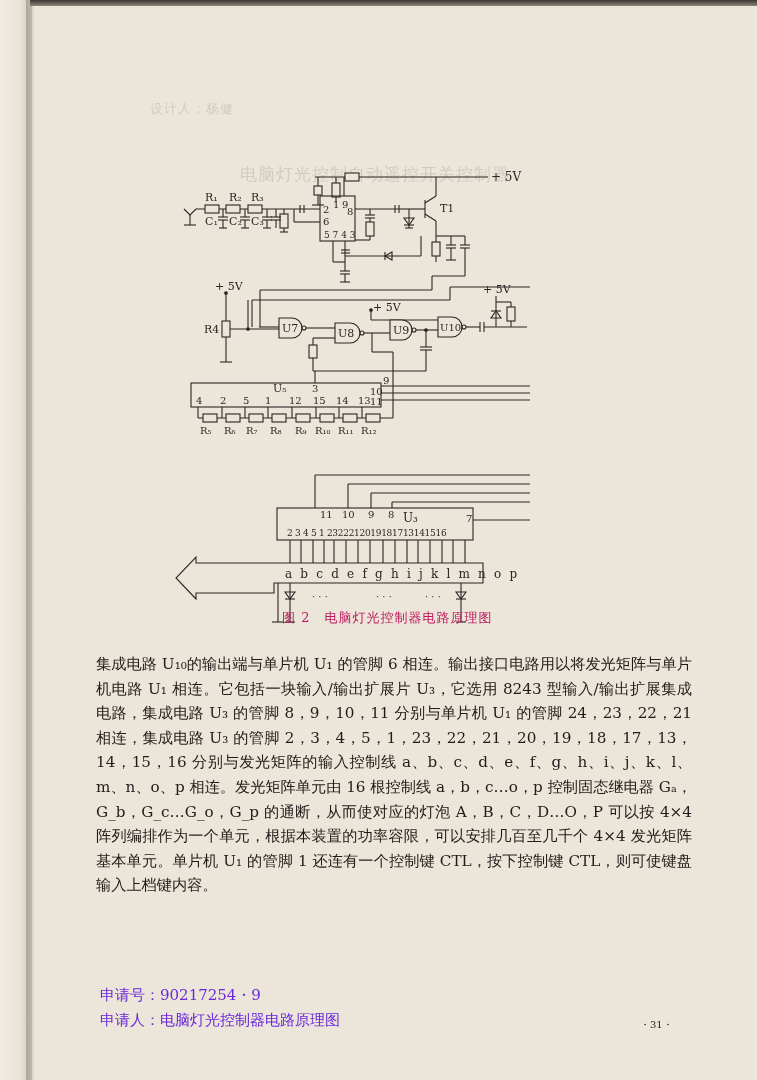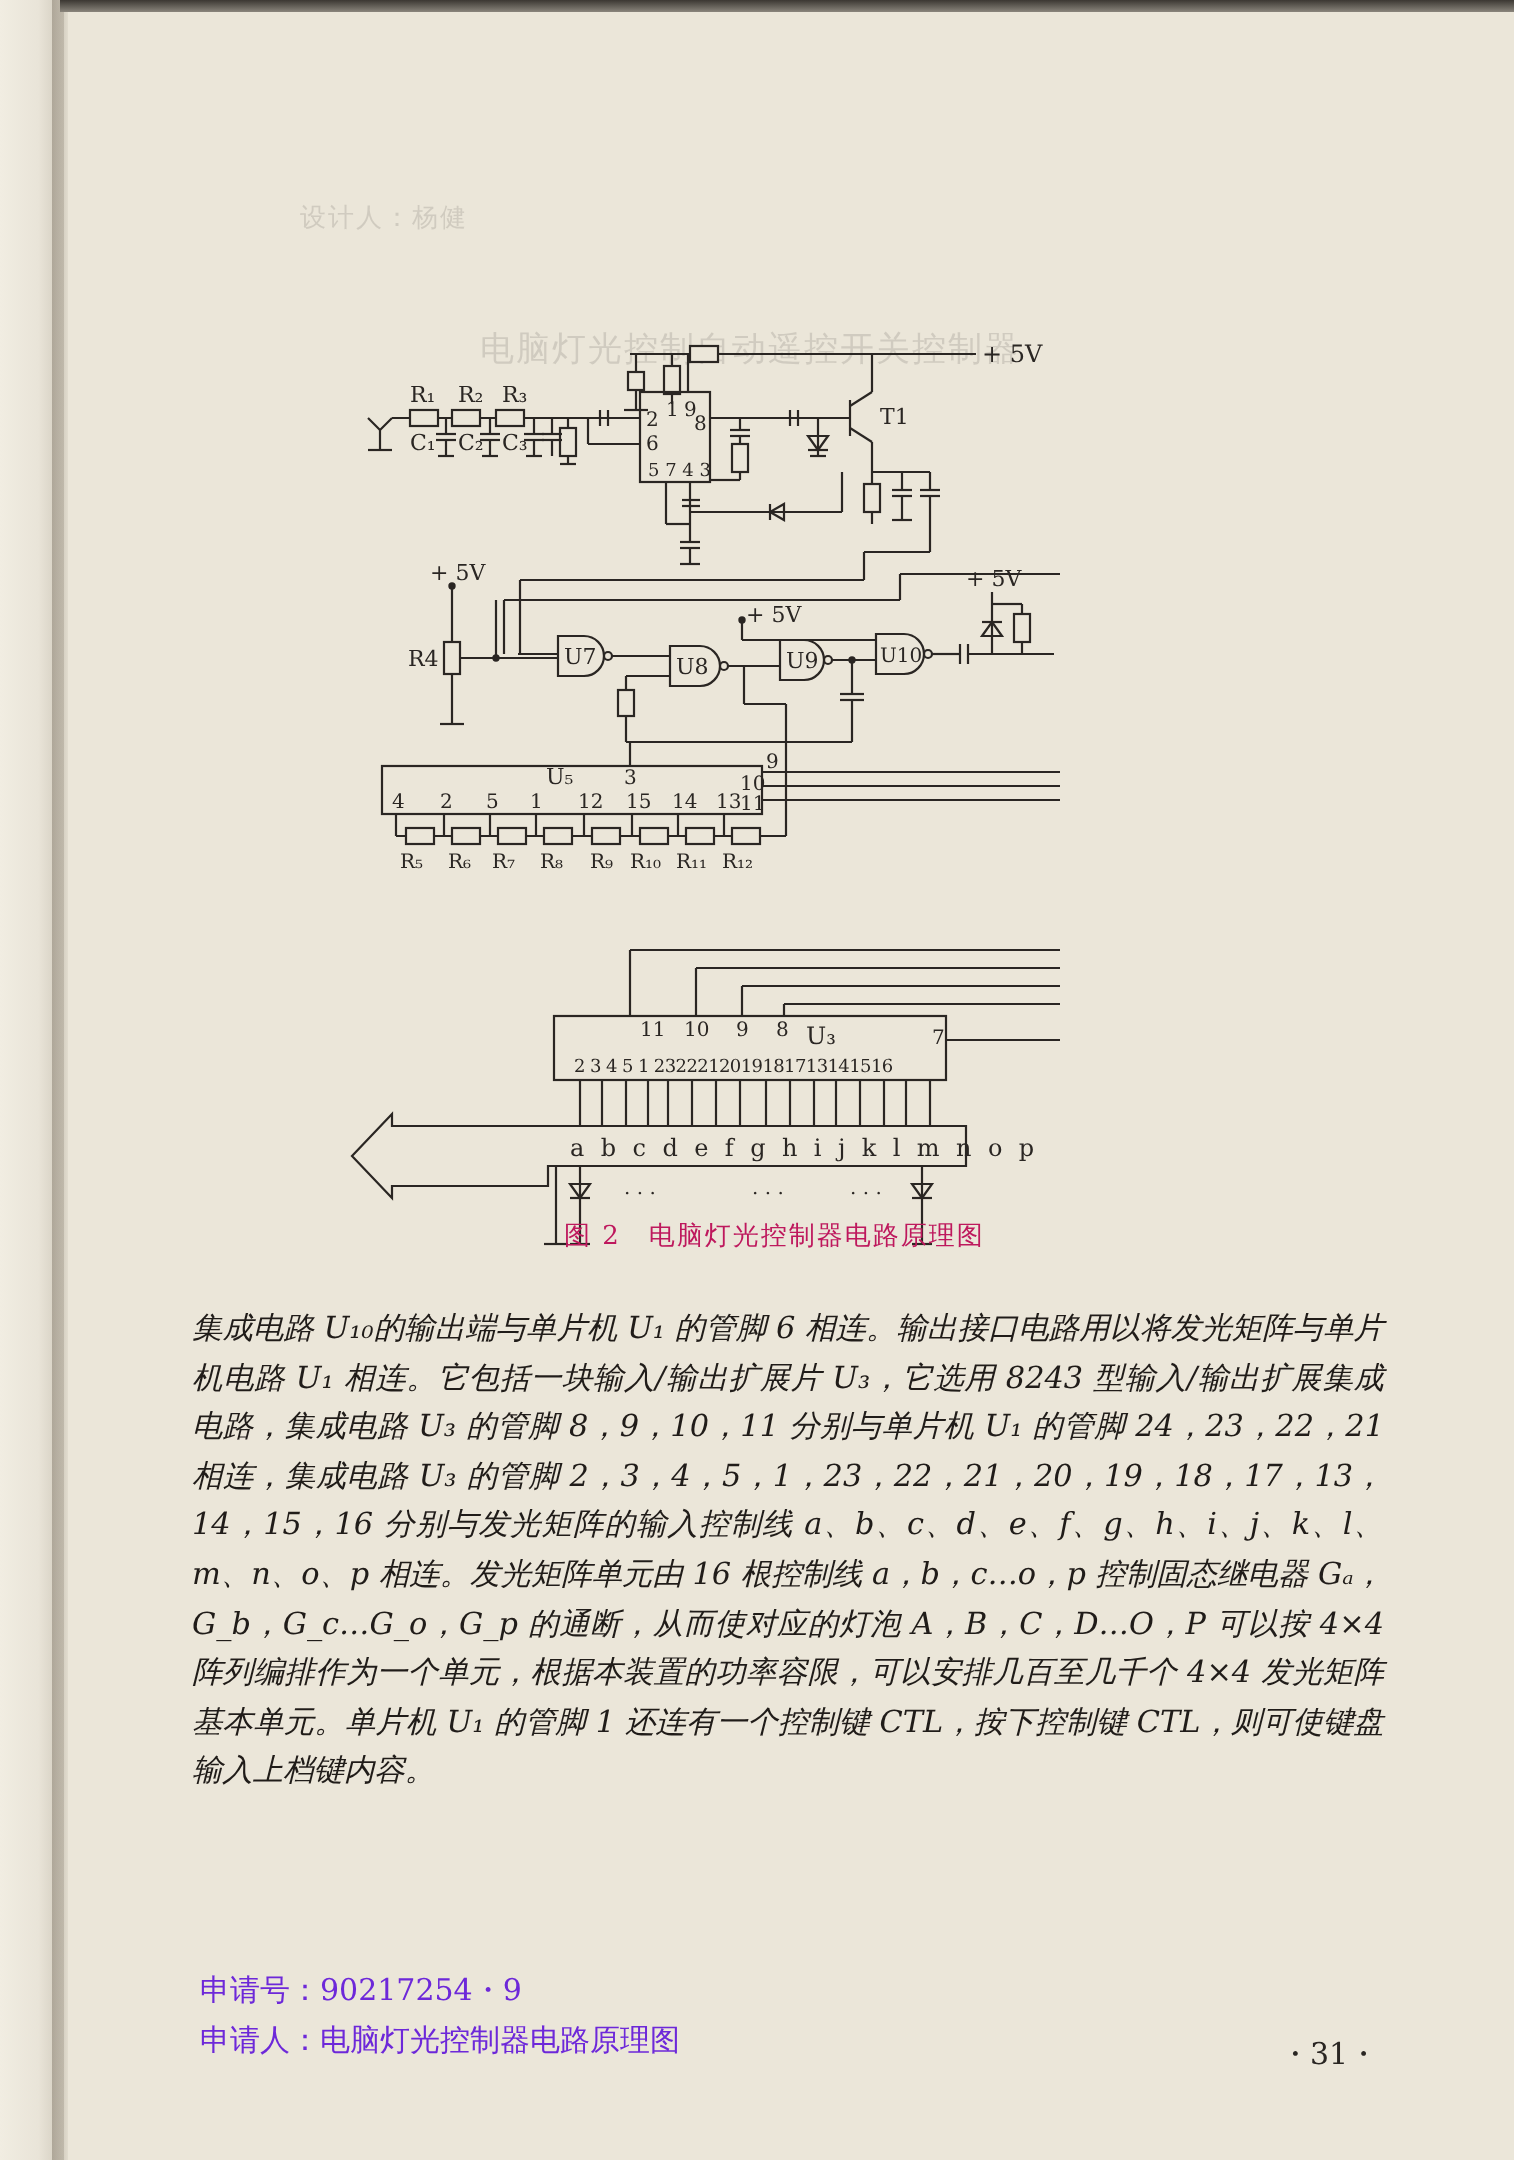--- a/index.html
+++ b/index.html
@@ -5,24 +5,24 @@
   html,body{margin:0;padding:0;}
   body{width:757px;height:1080px;position:relative;overflow:hidden;background:#ece7da;font-family:"DejaVu Serif","Liberation Serif",serif;color:#2a2623;}
   .spine{position:absolute;left:0;top:0;width:32px;height:1080px;background:linear-gradient(90deg,#f1ede2 0%,#e9e4d8 60%,#cfc9bb 100%);}
   .spine-shadow{position:absolute;left:26px;top:0;width:10px;height:1080px;background:linear-gradient(90deg,rgba(120,110,95,0.45),rgba(120,110,95,0));}
   .topbar{position:absolute;left:30px;top:0;width:727px;height:6px;background:linear-gradient(180deg,#3b3732,#8a857c);}
   .page{position:absolute;left:34px;top:6px;width:723px;height:1074px;background:#ebe6d9;}
   .bleed{position:absolute;color:rgba(90,85,75,0.18);font-size:13px;white-space:nowrap;letter-spacing:1px;}
   .diagram{position:absolute;left:170px;top:160px;width:410px;height:470px;}
   .caption{position:absolute;left:282px;top:609px;font-size:13px;color:#be185d;letter-spacing:1px;}
   .body-text{position:absolute;left:96px;top:652px;width:596px;font-size:15.2px;line-height:24.6px;color:#201c19;text-align:justify;}
-  .body-text p{margin:0;font-style:italic;}
+  .body-text p{margin:0;}
   .indent{text-indent:2em;}
   .app{position:absolute;left:100px;font-size:15px;color:#6d28d9;}
-  .page-num{position:absolute;left:640px;top:1018px;font-size:15px;color:#2a2623;}
+  .page-num{position:absolute;left:640px;top:1018px;font-size:10px;color:#2a2623;}
   svg text{font-family:"DejaVu Serif","Liberation Serif",serif;fill:#2a2623;}
 </style>
 </head>
 <body>
 
 <div class="spine"></div>
 <div class="spine-shadow"></div>
 <div class="topbar"></div>
 <div class="page"></div>
 

